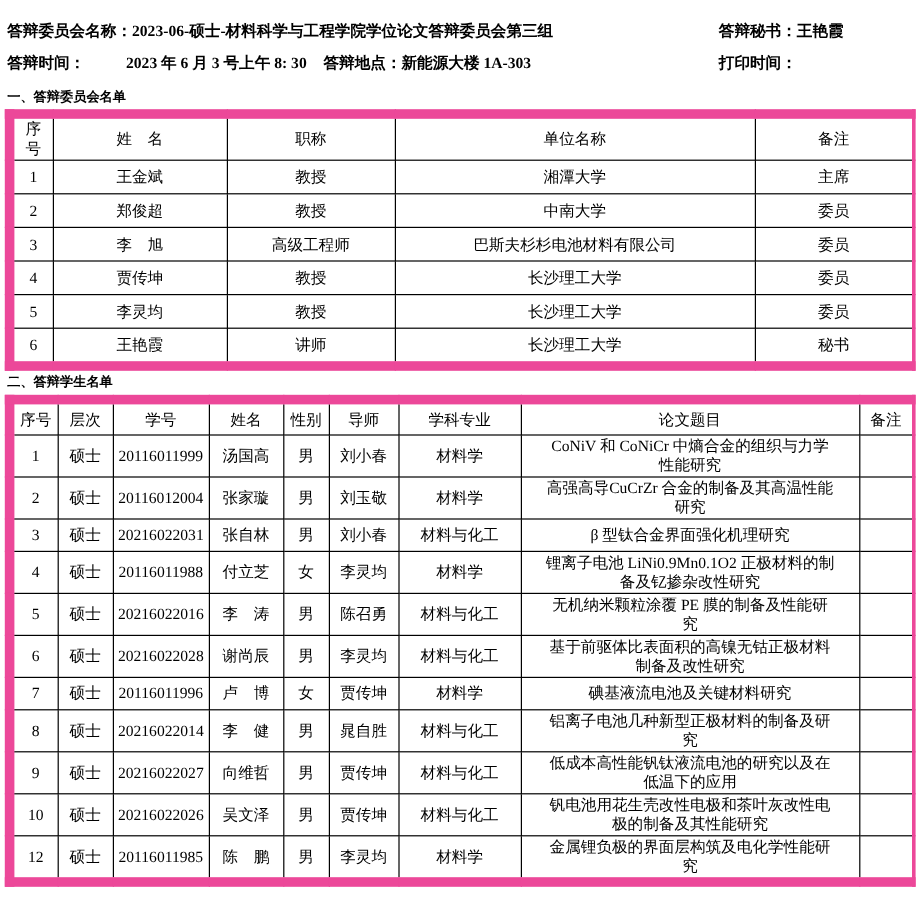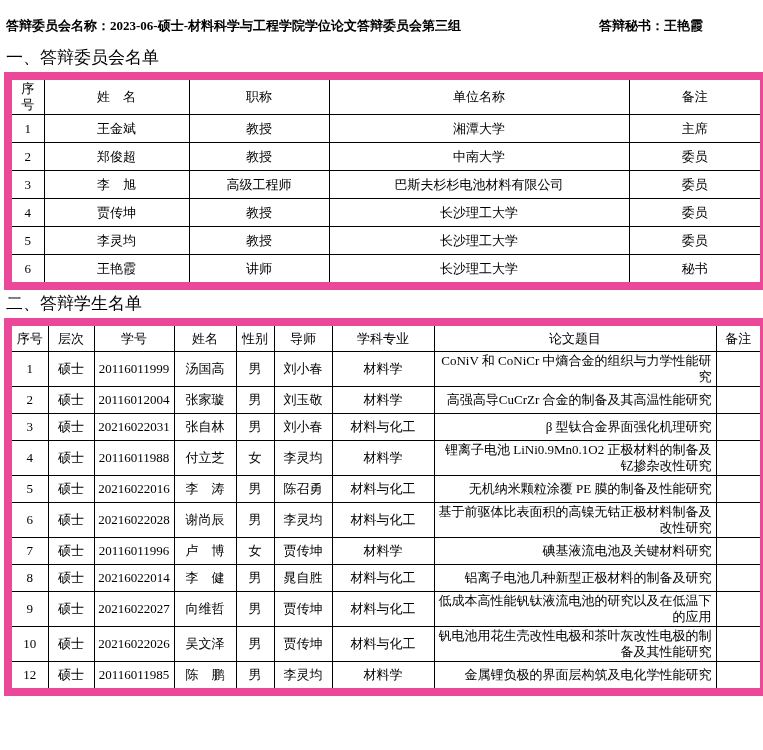--- a/index.html
+++ b/index.html
@@ -23,22 +23,22 @@
     font-size:13px;
     font-weight:bold;
     margin:0 2px;
   }
   .info-row-1{margin-top:17px;}
   .info-row-2{margin-top:9px;}
   .info-right{width:158px;flex:0 0 auto;text-align:left;}
   .time-value{margin-left:34px;}
   .loc-label{margin-left:14px;}
   .section-heading{
-    font-size:17px;
-    font-weight:normal;
+    font-size:11px;
+    font-weight:bold;
     margin:11px 2px 3px 2px;
   }
   .section-heading-2{margin-top:2px;}
   table{
     border-collapse:collapse;
     table-layout:fixed;
     width:756px;
     margin:0 auto;
     border:8px solid #ec4899;
   }
@@ -50,39 +50,47 @@
     vertical-align:middle;
     padding:1px 3px;
     overflow:hidden;
     line-height:16px;
   }
   .t1 th{height:24px;}
   .t1 td{height:25px;}
   .t2 th{height:23px;}
   .t2 td{height:24px;}
   .t2 td.title-cell{
-    text-align:right;
-    padding:1px 4px;
+    text-align:center;
+    padding:1px 20px;
   }
 </style>
 </head>
 <body>
 
 <div class="page">
 
 
   <div class="info-row info-row-1">
     <div class="info-left">
       <span>答辩委员会名称：</span><span>2023-06-硕士-材料科学与工程学院学位论文答辩委员会第三组</span>
     </div>
     <div class="info-right">
       <span>答辩秘书：</span><span>王艳霞</span>
     </div>
   </div>
 
+  <div class="info-row info-row-2">
+    <div class="info-left">
+      <span>答辩时间：</span><span class="time-value">2023 年 6 月 3 号上午 8: 30</span><span class="loc-label">答辩地点：</span><span>新能源大楼 1A-303</span>
+    </div>
+    <div class="info-right">
+      <span>打印时间：</span>
+    </div>
+  </div>
 
   <div class="section-heading">一、答辩委员会名单</div>
 
   <table class="t1">
     <colgroup>
         <col style="width: 36px;">
         <col style="width: 145px;">
         <col style="width: 140px;">
         <col style="width: 300px;">
         <col style="width: 135px;">

